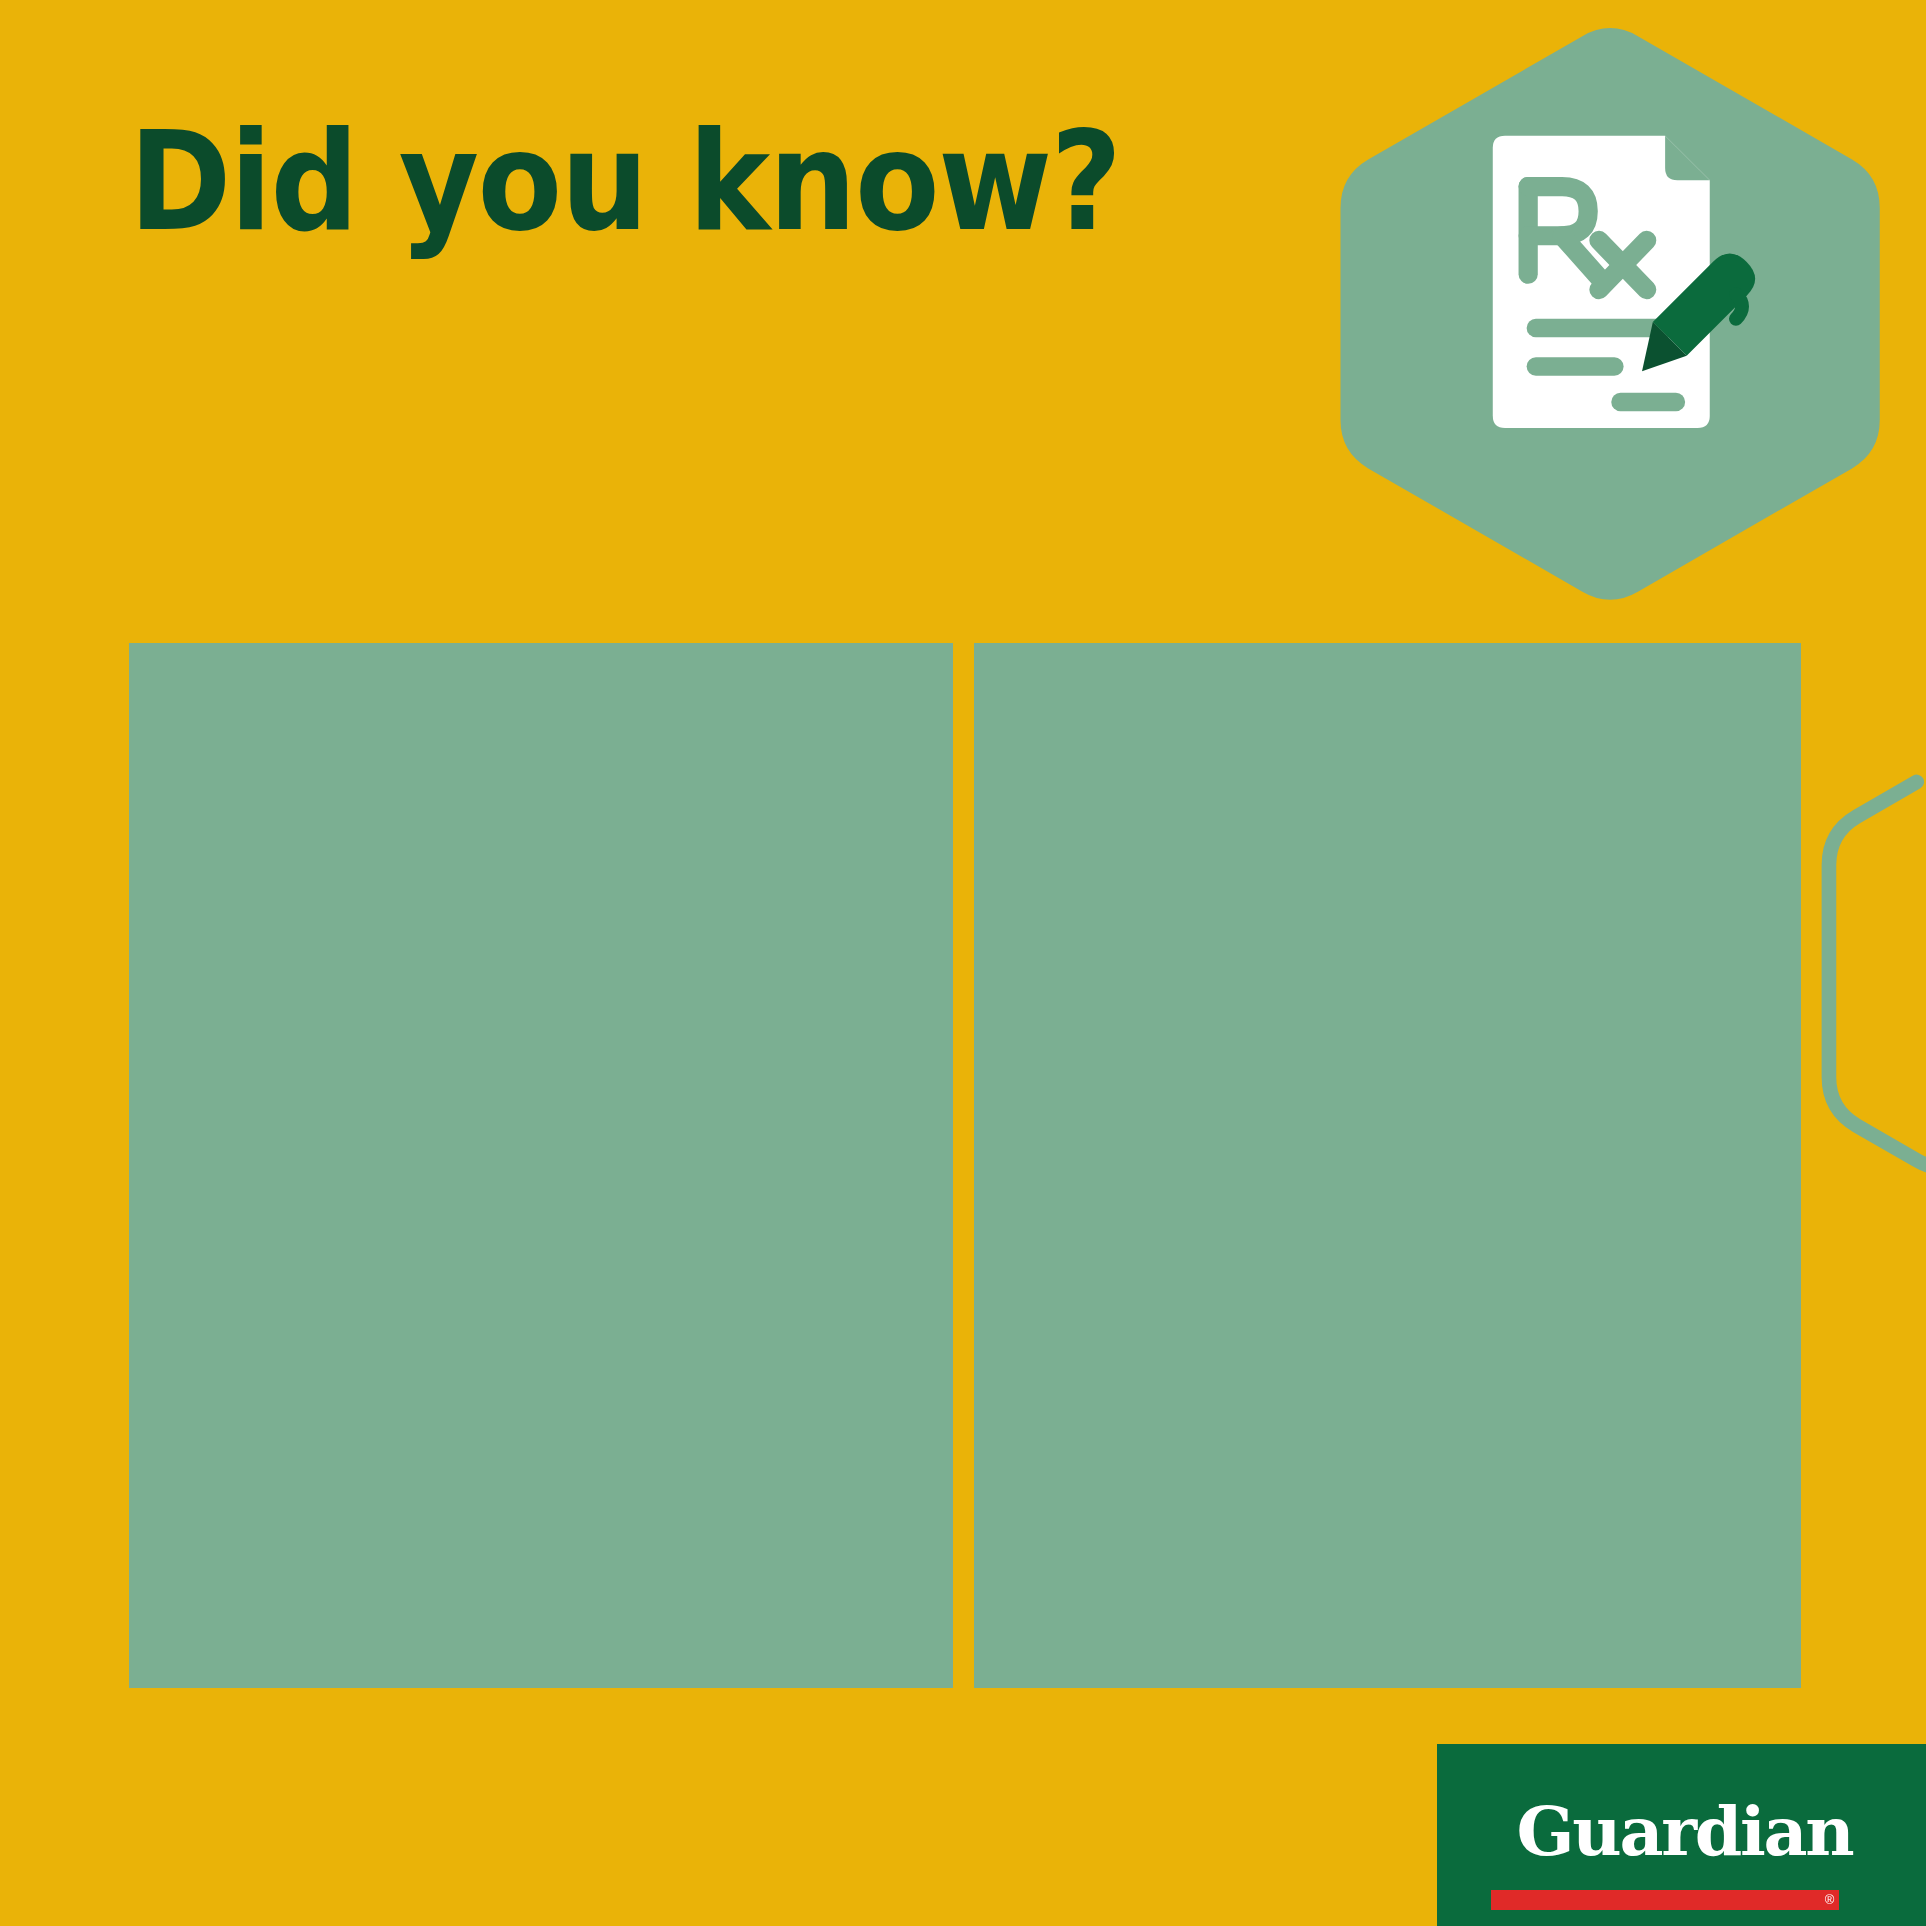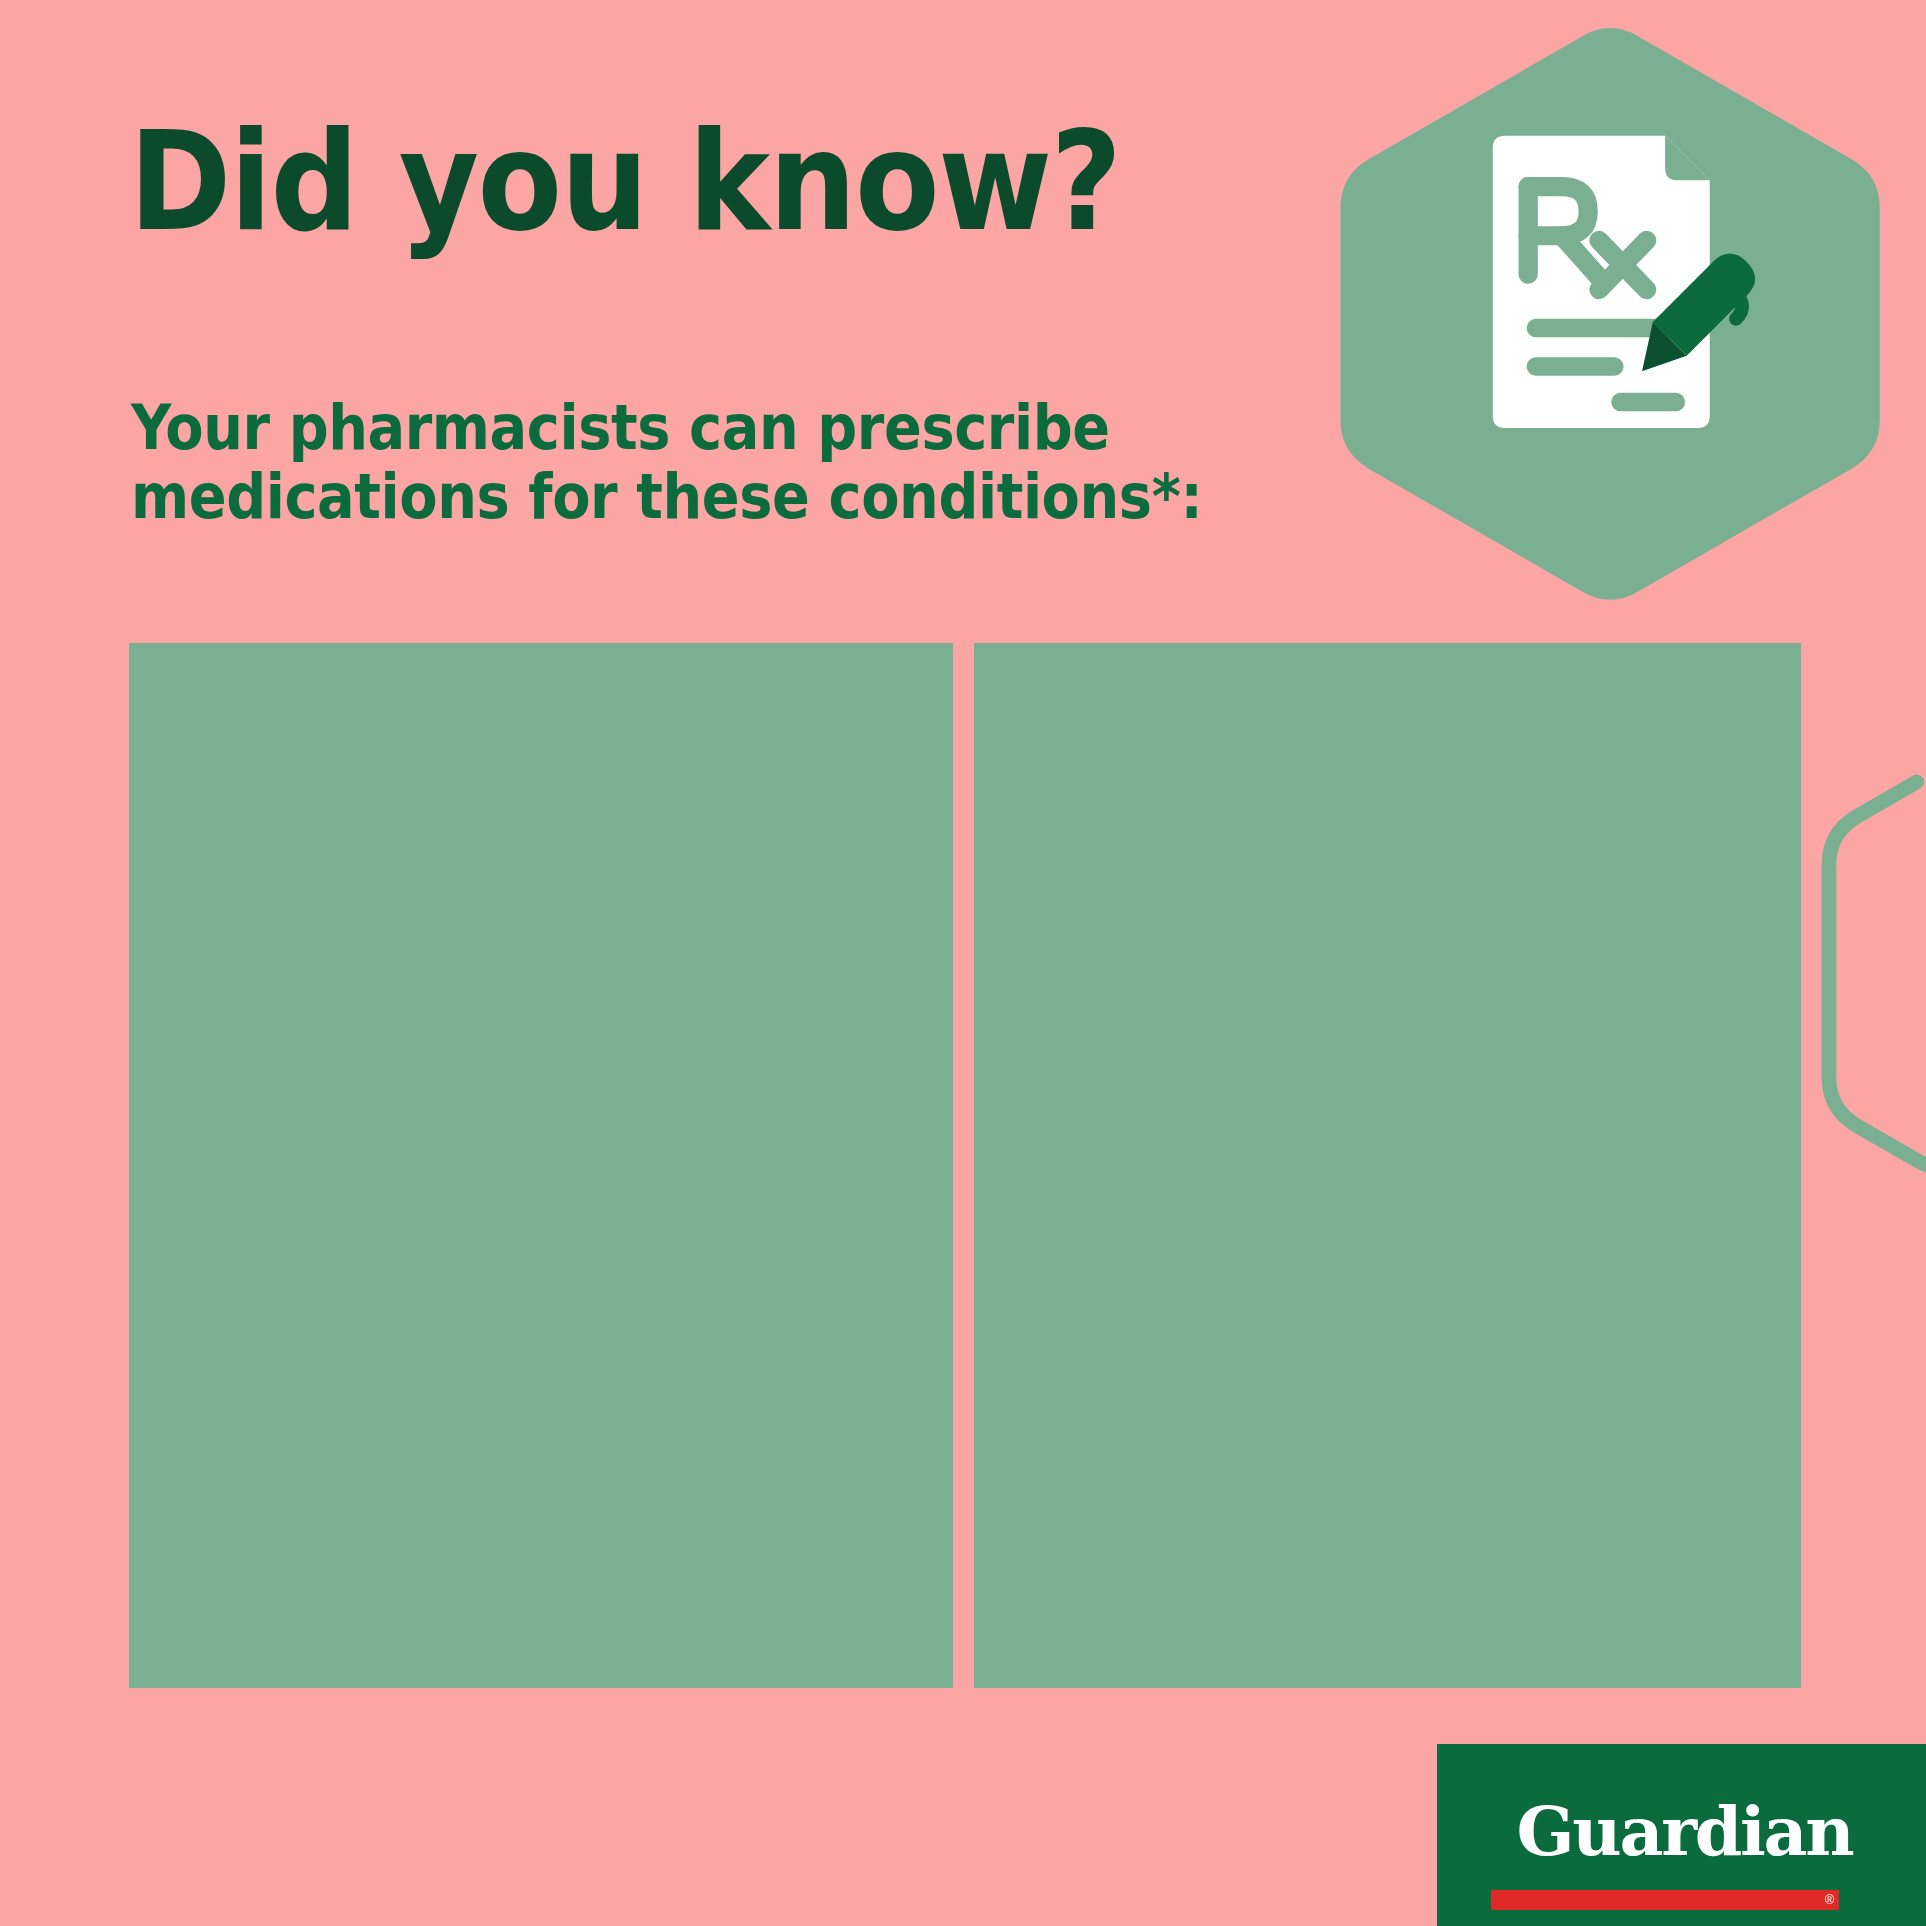--- a/index.html
+++ b/index.html
@@ -8,21 +8,21 @@
     padding: 0;
     background: #AECDC0;
   }
   body {
     font-family: "Liberation Sans", sans-serif;
   }
   #poster {
     position: relative;
     width: 1926px;
     height: 1926px;
-    background: #fca5a5;
+    background: #eab308;
     overflow: hidden;
   }
 
   
   .hex-layer {
     position: absolute;
     inset: 0;
     width: 1926px;
     height: 1926px;
     pointer-events: none;
@@ -163,24 +163,20 @@
 
     <g>
       <path d="M300 170 Q322 148 344 170 Q366 192 344 214 L266 292 L222 248 Z" fill="#0B6B3D"></path>
       <path d="M222 248 L266 292 L208 312 Z" fill="#0B5130"></path>
       <path d="M330 212 Q346 228 330 244" fill="none" stroke="#0B6B3D" stroke-width="18" stroke-linecap="round"></path>
     </g>
   </svg>
 
   <h1 class="headline">Did you know?</h1>
 
-  <h2 class="subhead">
-    <span class="line">Your pharmacists can prescribe</span>
-    <span class="line">medications for these conditions*:</span>
-  </h2>
 
   <div class="columns">
     <div class="col col-left"></div>
     <div class="col col-right"></div>
   </div>
 
 
   <div class="logo-block">
     <div class="logo-wordmark">Guardian</div>
     <div class="logo-rule">

